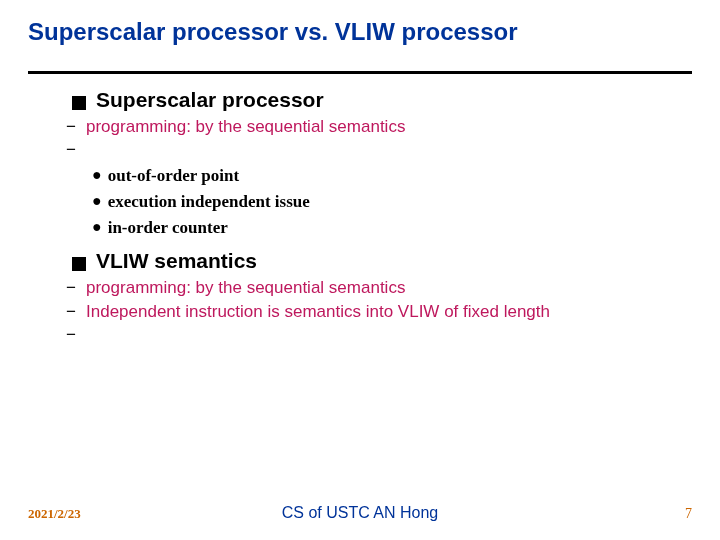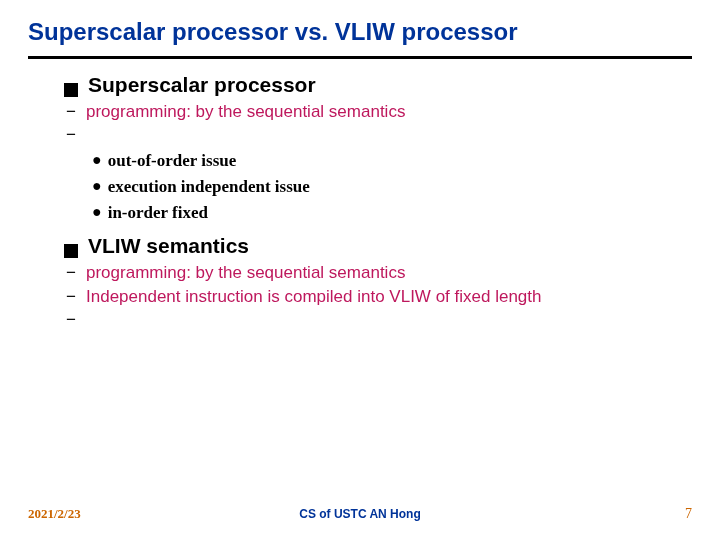--- a/index.html
+++ b/index.html
@@ -8,31 +8,31 @@
     height: 540px;
     background: #fff;
     font-family: Arial, Helvetica, sans-serif;
     position: relative;
     padding: 18px 28px 0 28px;
   }
   .title {
     color: #003399;
     font-size: 24px;
     font-weight: bold;
-    margin-bottom: 10px;
+    margin-bottom: 25px;
   }
   .rule {
     border: none;
     border-top: 3px solid #000;
     margin-bottom: 14px;
   }
   .square-item {
     display: flex;
-    align-items: flex-end;
-    margin-left: 4px;
+    align-items: center;
+    margin-left: 12px;
     margin-bottom: 4px;
     padding-left: 32px;
   }
   .square-bullet {
     width: 14px;
     height: 14px;
     background: #000;
     margin-top: 5px;
     margin-right: 10px;
     flex-shrink: 0;
@@ -88,31 +88,31 @@
     line-height: 1.3;
   }
   .footer {
     position: absolute;
     bottom: 18px;
     left: 0;
     width: 720px;
     padding: 0 28px;
     display: flex;
     justify-content: space-between;
-    align-items: center;
+    align-items: flex-end;
   }
   .date {
     font-family: "Times New Roman", Times, serif;
     font-size: 13px;
     font-weight: bold;
     color: #cc6600;
   }
   .center-foot {
-    font-size: 12px;
-    font-weight: bold;
+    font-size: 16px;
+    font-weight: normal;
     color: #003399;
     position: absolute;
     left: 50%;
     transform: translateX(-50%);
   }
   .page-num {
     font-family: "Times New Roman", Times, serif;
     font-size: 14px;
     color: #cc6600;
   }
@@ -132,44 +132,44 @@
     <div class="dash-bullet">−</div>
     <div class="dash-text">programming: by the sequential semantics</div>
   </div>
   <div class="dash-item">
     <div class="dash-bullet">−</div>
   </div>
 </div>
 <div class="dot-list">
   <div class="dot-item">
     <div class="dot-bullet">●</div>
-    <div class="dot-text">out-of-order issue</div>
+    <div class="dot-text">out-of-order point</div>
   </div>
   <div class="dot-item">
     <div class="dot-bullet">●</div>
     <div class="dot-text">execution independent issue</div>
   </div>
   <div class="dot-item">
     <div class="dot-bullet">●</div>
-    <div class="dot-text">in-order fixed</div>
+    <div class="dot-text">in-order counter</div>
   </div>
 </div>
 
 <div class="square-item">
   <div class="square-bullet"></div>
   <div class="square-label">VLIW semantics</div>
 </div>
 <div class="dash-list">
   <div class="dash-item">
     <div class="dash-bullet">−</div>
     <div class="dash-text">programming: by the sequential semantics</div>
   </div>
   <div class="dash-item">
     <div class="dash-bullet">−</div>
-    <div class="dash-text">Independent instruction is compiled into VLIW of fixed length</div>
+    <div class="dash-text">Independent instruction is semantics into VLIW of fixed length</div>
   </div>
   <div class="dash-item">
     <div class="dash-bullet">−</div>
   </div>
 </div>
 
 <div class="footer">
   <span class="date">2021/2/23</span>
   <span class="center-foot">CS of USTC AN Hong</span>
   <span class="page-num">7</span>

